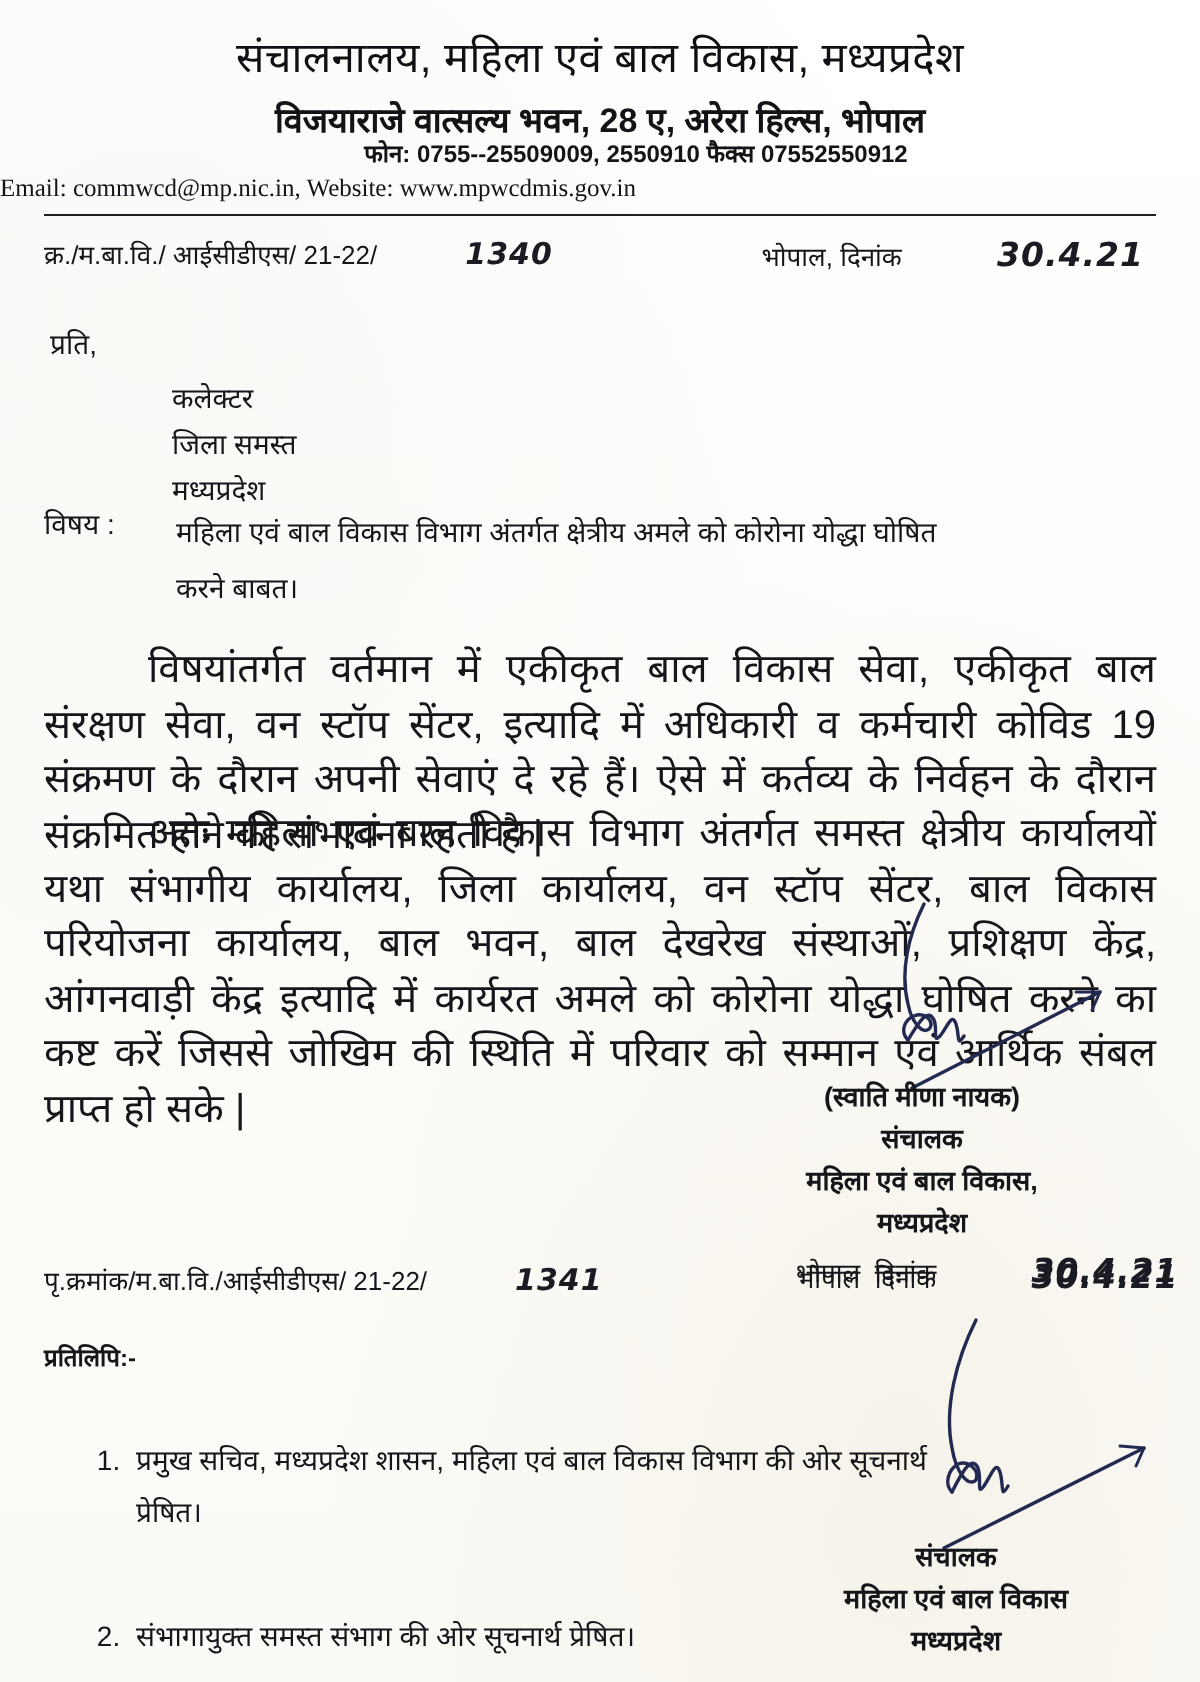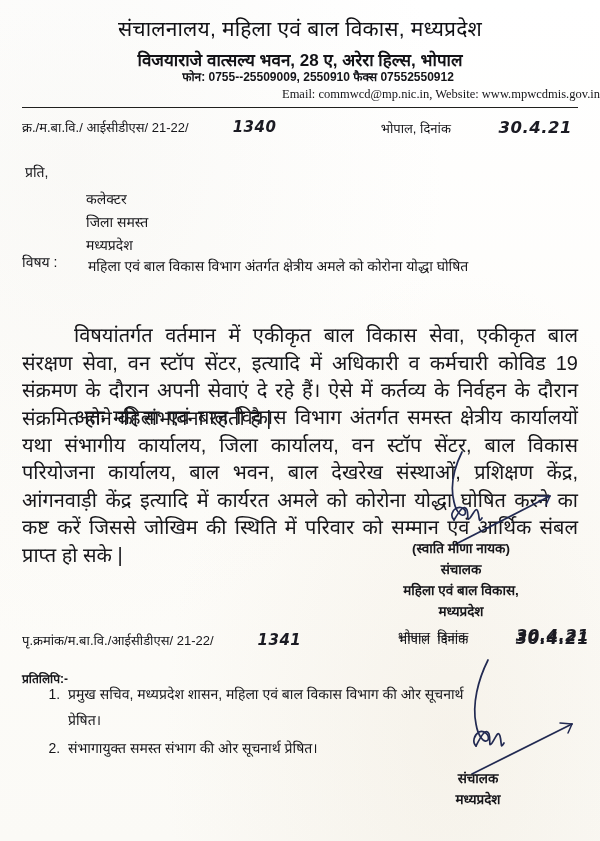--- a/index.html
+++ b/index.html
@@ -55,21 +55,21 @@
     text-align: center;
     font-size: 12px;
     font-weight: bold;
     color: #141418;
     margin-left: 36px;
   }
   .lh-email {
     position: absolute;
     left: 0; right: 0;
     top: 87px;
-    text-align: right;
+    text-align: left;
     font-size: 12.5px;
     color: #141418;
   }
   .rule {
     position: absolute;
     left: 22px;
     width: 556px;
     top: 107px;
     height: 0;
     border-top: 1.3px solid #20201e;
@@ -191,21 +191,21 @@
   .copy-list {
     position: absolute;
     left: 38px;
     top: 681px;
     width: 430px;
     margin: 0;
     padding: 0 0 0 26px;
     font-size: 14px;
     line-height: 26px;
   }
-  .copy-list li { padding-left: 4px; margin-bottom: 2px; }
+  .copy-list li { padding-left: 4px; margin-bottom: 2px; margin-top: 36px; }
 
   
   .sig2 {
     position: absolute;
     top: 768px;
     left: 378px;
     width: 200px;
     text-align: center;
     font-size: 13.5px;
     line-height: 21px;
@@ -248,20 +248,21 @@
   <div class="to-label dev">प्रति,</div>
   <div class="to-lines dev">
     <div>कलेक्टर</div>
     <div>जिला समस्त</div>
     <div>मध्यप्रदेश</div>
   </div>
 
   <div class="subj-label dev">विषय :</div>
   <div class="subj-body dev">
     <span>महिला एवं बाल विकास विभाग अंतर्गत क्षेत्रीय अमले को कोरोना योद्धा घोषित</span>
+    <span class="l2">करने बाबत।</span>
   </div>
 
   <div class="para p1 dev">
     <span class="indent"></span><span>विषयांतर्गत वर्तमान में एकीकृत बाल विकास सेवा, एकीकृत बाल संरक्षण सेवा, वन स्टॉप सेंटर, इत्यादि में अधिकारी व कर्मचारी कोविड 19 संक्रमण के दौरान अपनी सेवाएं दे रहे हैं। ऐसे में कर्तव्य के निर्वहन के दौरान संक्रमित होने की संभावना रहती है |</span>
   </div>
 
   <div class="para p2 dev">
     <span class="indent"></span><span>अतः महिला एवं बाल विकास विभाग अंतर्गत समस्त क्षेत्रीय कार्यालयों यथा संभागीय कार्यालय, जिला कार्यालय, वन स्टॉप सेंटर, बाल विकास परियोजना कार्यालय, बाल भवन, बाल देखरेख संस्थाओं, प्रशिक्षण केंद्र, आंगनवाड़ी केंद्र इत्यादि में कार्यरत अमले को कोरोना योद्धा घोषित करने का कष्ट करें जिससे जोखिम की स्थिति में परिवार को सम्मान एवं आर्थिक संबल प्राप्त हो सके |</span>
   </div>
 
@@ -305,16 +306,17 @@
     <svg viewBox="0 0 150 118" width="150" height="118">
       <path d="M36 0 C 26 20, 20 44, 24 64 C 26 76, 32 84, 36 80 C 38 75, 32 70, 27 72 C 22 75, 20 82, 24 86" stroke-width="1.7"></path>
       <path d="M24 86 C 30 74, 34 68, 37 74 C 39 80, 36 88, 40 83 C 44 77, 46 70, 48 76 C 50 83, 48 90, 52 83" stroke-width="1.7"></path>
       <path d="M20 114 L 120 64" stroke-width="1.7"></path>
       <path d="M120 64 L 108 63 M120 64 L 116 73" stroke-width="1.5"></path>
     </svg>
   </div>
 
   <div class="sig2 dev">
     <div>संचालक</div>
+    <div>महिला एवं बाल विकास</div>
     <div>मध्यप्रदेश</div>
   </div>
 
 </div>
 
 </body></html>

